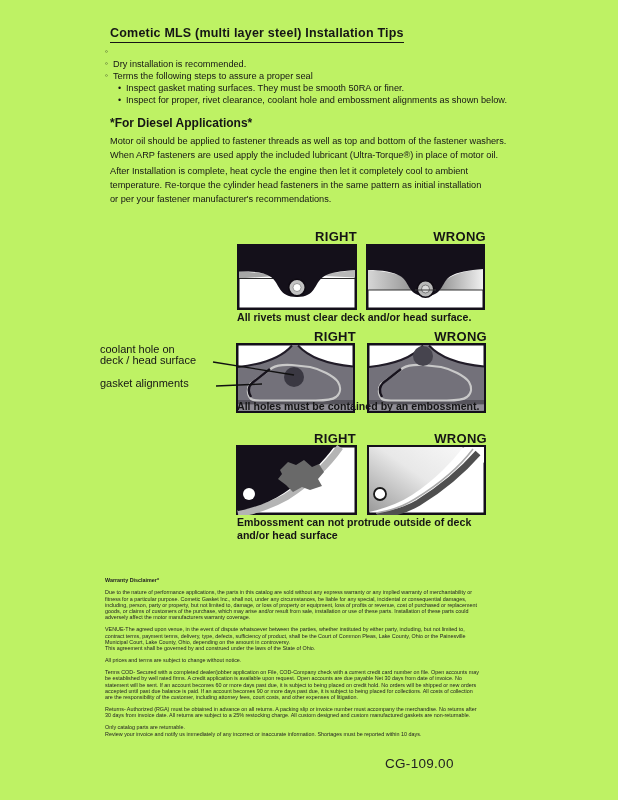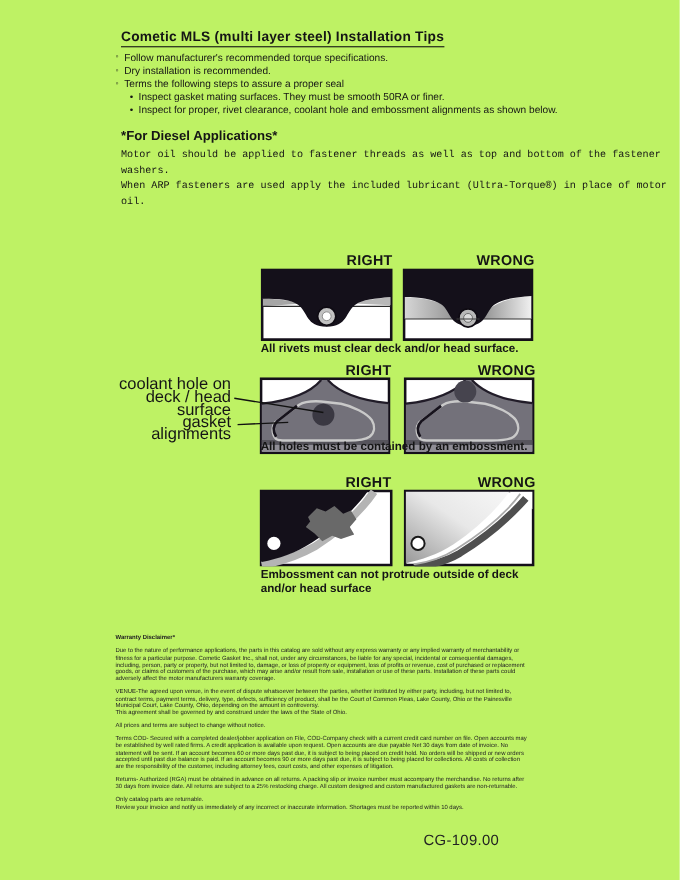--- a/index.html
+++ b/index.html
@@ -6,47 +6,46 @@
   .page{position:relative;width:618px;height:800px;background:#bef264;overflow:hidden;
         font-family:"Liberation Sans", sans-serif;color:#151515;}
   .title{position:absolute;left:110px;top:26px;font-size:12.5px;font-weight:bold;
          letter-spacing:.2px;border-bottom:1.6px solid #151515;padding-bottom:2px;}
   .tips{position:absolute;left:105px;top:46px;font-size:9.2px;line-height:12.1px;}
   .tip{display:flex;}
   .tip .mk{width:8px;flex:0 0 8px;font-size:8px;line-height:12.1px;}
   .tip.sub{margin-left:13px;}
   .tip.sub .mk{font-size:9px;}
   .h2{position:absolute;left:110px;top:116px;font-size:12px;font-weight:bold;}
-  .para{position:absolute;left:110px;font-size:9.2px;line-height:14px;white-space:pre-line;font-family:Liberation Mono, monospace;}
+  .para{position:absolute;left:110px;font-size:9.2px;line-height:14px;white-space:pre-line;}
   .p1{top:134px;} .p2{top:164px;} .p3{top:206px;}
   .dg-label{position:absolute;width:120px;text-align:right;font-size:13px;font-weight:bold;
             letter-spacing:.3px;}
   .dg-box{position:absolute;}
   .dg-cap{position:absolute;left:237px;font-size:10.6px;font-weight:bold;line-height:13px;
           white-space:pre-line;}
-  .side-lbl{position:absolute;width:110px;left:100px;text-align:right;font-size:15px;
+  .side-lbl{position:absolute;width:110px;left:100px;text-align:left;font-size:11px;
             line-height:11.3px;white-space:pre-line;}
   .legal{position:absolute;left:105px;top:577px;width:420px;font-size:5.4px;line-height:6.3px;
          color:#222;}
   .legal .lh{font-weight:bold;margin-bottom:6px;}
   .legal p{margin:0 0 5.6px 0;white-space:pre-line;}
   .footer{position:absolute;left:385px;top:756px;font-size:13.5px;letter-spacing:.3px;color:#222;}
   .overlay{position:absolute;left:0;top:0;pointer-events:none;}
 </style>
 </head>
 <body>
 
 <div class="page">
 
   <div class="title">Cometic MLS (multi layer steel) Installation Tips</div>
 
   <div class="tips">
     <div class="tip">
         <span class="mk">◦</span>
-        <span>Follow manufacturer's recommended torque specifications.</span>
       </div>
     <div class="tip">
         <span class="mk">◦</span>
         <span>Dry installation is recommended.</span>
       </div>
     <div class="tip">
         <span class="mk">◦</span>
         <span>Terms the following steps to assure a proper seal</span>
       </div>
     <div class="tip sub">
@@ -55,20 +54,23 @@
       </div>
     <div class="tip sub">
         <span class="mk">•</span>
         <span>Inspect for proper, rivet clearance, coolant hole and embossment alignments as shown below.</span>
       </div>
   </div>
 
   <div class="h2">*For Diesel Applications*</div>
   <div class="para p1">Motor oil should be applied to fastener threads as well as top and bottom of the fastener washers.
 When ARP fasteners are used apply the included lubricant (Ultra-Torque®) in place of motor oil.</div>
+  <div class="para p2">After Installation is complete, heat cycle the engine then let it completely cool to ambient
+temperature. Re-torque the cylinder head fasteners in the same pattern as initial installation
+or per your fastener manufacturer's recommendations.</div>
 
   <div class="dg-label" style="left:237px;top:229px;">RIGHT</div>
   <div class="dg-label" style="left:366px;top:229px;">WRONG</div>
 
   <div class="dg-box" style="left:237px;top:244px;">
     <svg width="120" height="66" viewBox="0 0 120 66">
       <rect x="1.25" y="1.25" width="117.5" height="63.5" fill="#ffffff" stroke="#14101a" stroke-width="2.5"></rect>
       <polygon points="2,27 46,31.5 2,34.5" fill="#a6a6a6"></polygon>
       <polygon points="118,26 76,31.5 118,33.5" fill="#b8b8b8"></polygon>
       <path d="M2,34.5 H118" stroke="#2c2c2c" stroke-width="1"></path>

